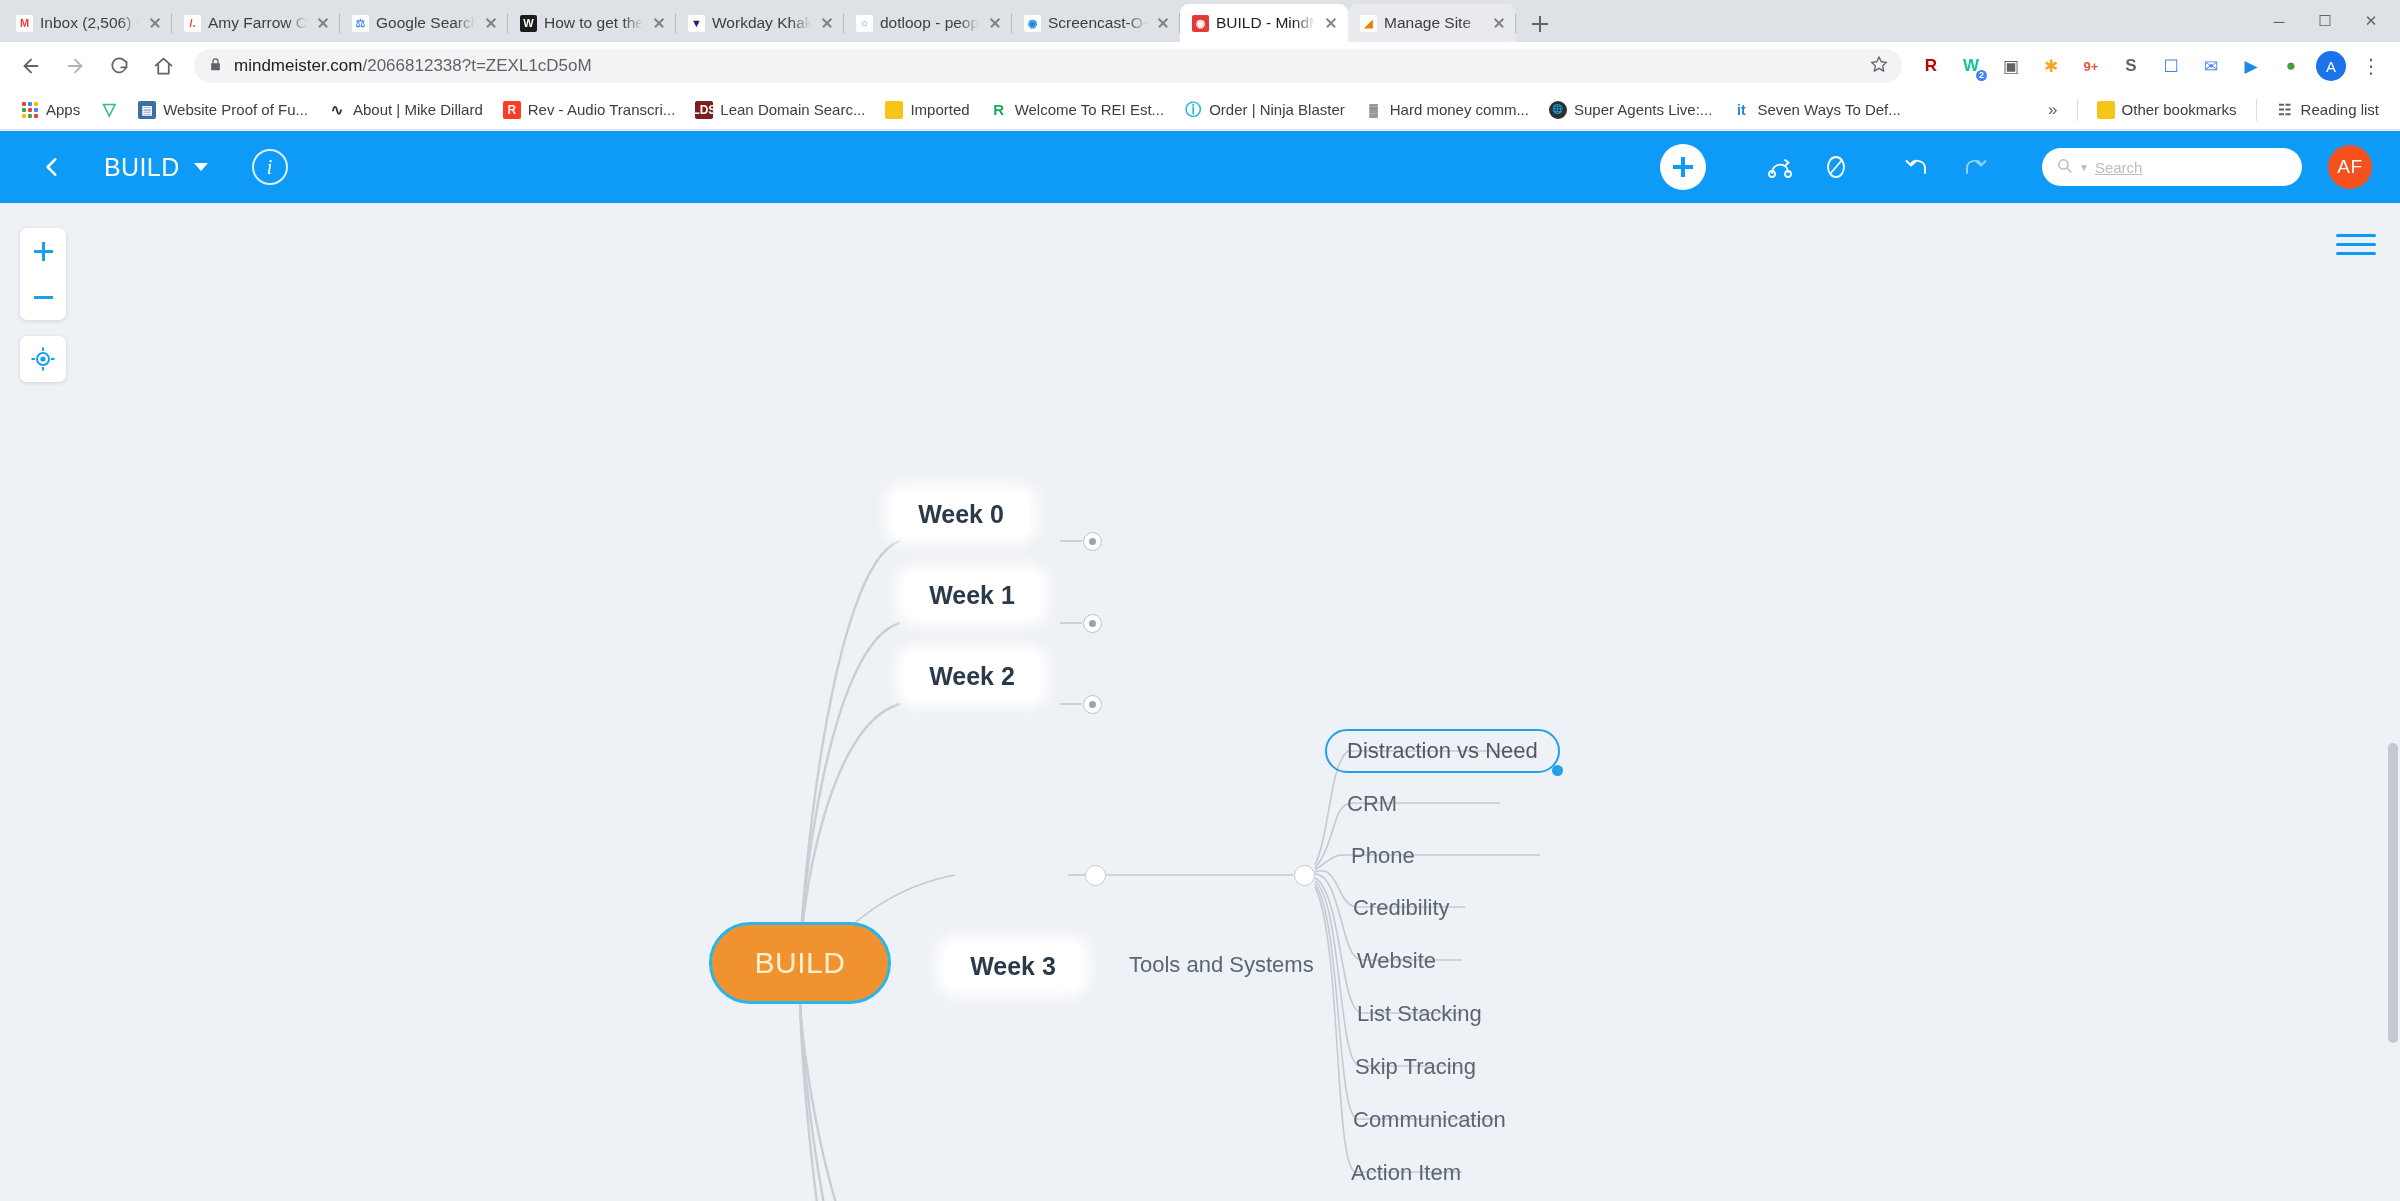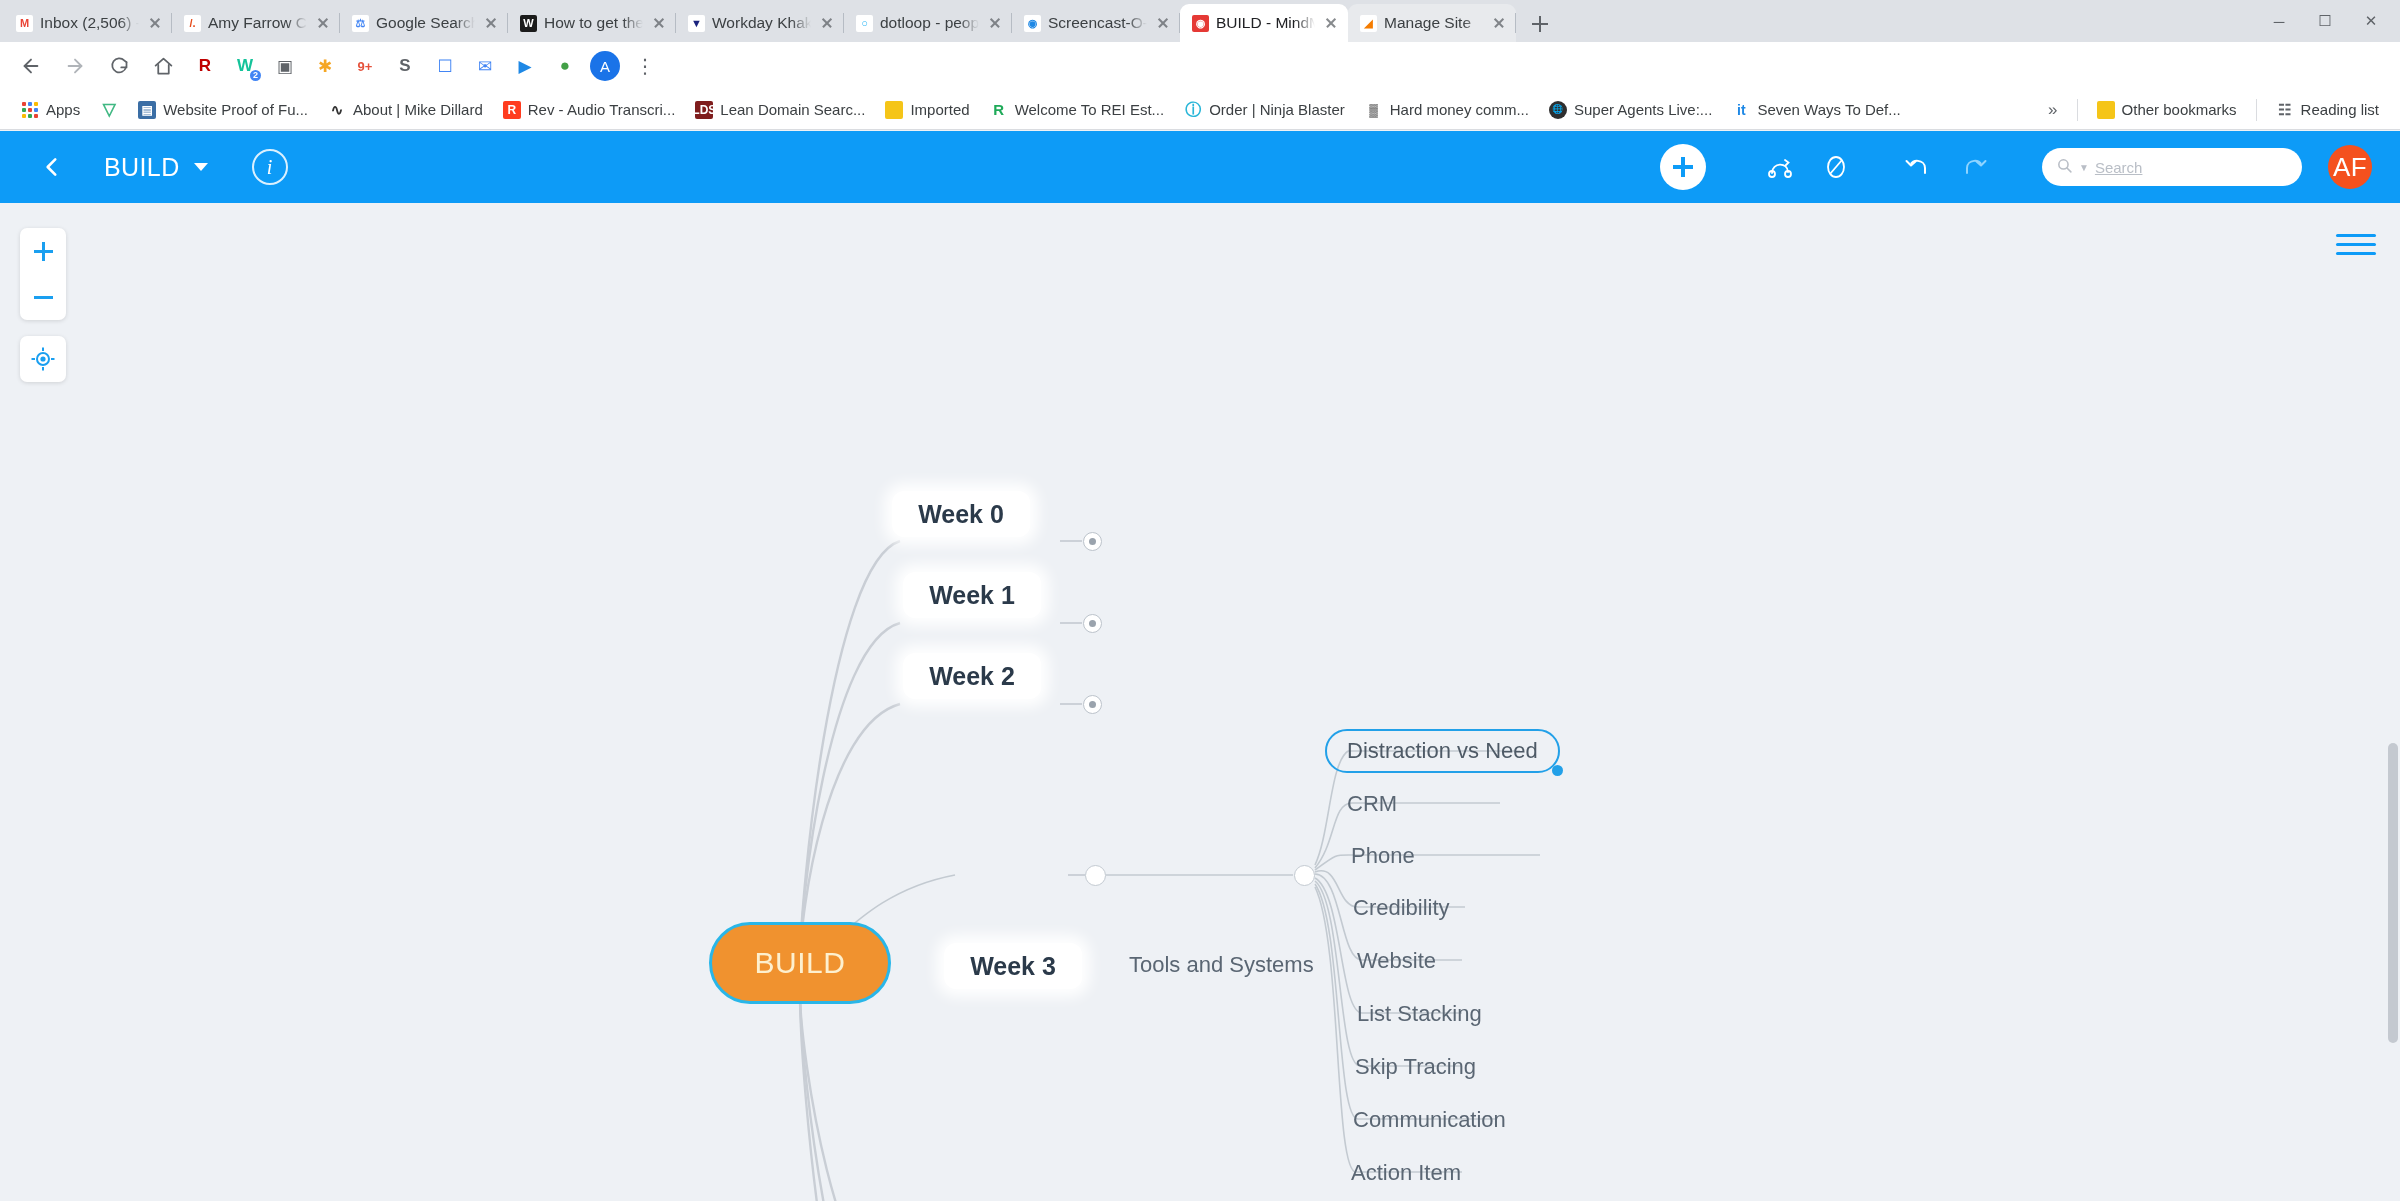--- a/index.html
+++ b/index.html
@@ -305,21 +305,21 @@
     gap: 6px;
     padding: 0 14px;
     margin: 0 26px 0 40px;
   }
   .mm-search-ph { color: #b9bec6; font-size: 15px; text-decoration: underline; }
   .mm-avatar {
     width: 44px; height: 44px;
     border-radius: 50%;
     background: #f4511e;
     color: #fff;
-    font-size: 26px;
+    font-size: 19px;
     display: flex; align-items: center; justify-content: center;
     letter-spacing: .5px;
   }
 
   
   .mm-canvas {
     position: absolute;
     left: 0; top: 72px;
     width: 2400px;
     height: 998px;
@@ -528,20 +528,33 @@
           <path d="M19.4 13a8 8 0 1 1-2-7.9L20 7"></path>
         </svg>
     </div>
     <div class="nav-btn">
       <svg width="21" height="21" viewBox="0 0 24 24" fill="none" stroke="#5f6368" stroke-width="2" stroke-linecap="round" stroke-linejoin="round">
           <path d="M3 11l9-8 9 8"></path>
           <path d="M6 10v10h12V10"></path>
         </svg>
     </div>
 
+    <div class="omnibox">
+      <span>
+        <svg width="15" height="15" viewBox="0 0 24 24" fill="#5f6368">
+            <path d="M12 2a5 5 0 0 0-5 5v3H6a1 1 0 0 0-1 1v9a1 1 0 0 0 1 1h12a1 1 0 0 0 1-1v-9a1 1 0 0 0-1-1h-1V7a5 5 0 0 0-5-5zm0 2a3 3 0 0 1 3 3v3H9V7a3 3 0 0 1 3-3z"></path>
+          </svg>
+      </span>
+      <span class="omnibox-url"><span>mindmeister.com</span><span class="dim">/2066812338?t=ZEXL1cD5oM</span></span>
+      <span>
+        <svg width="18" height="18" viewBox="0 0 24 24" fill="none" stroke="#5f6368" stroke-width="1.8" stroke-linejoin="round">
+            <polygon points="12 2.6 15 9 22 9.8 16.9 14.5 18.3 21.4 12 17.9 5.7 21.4 7.1 14.5 2 9.8 9 9"></polygon>
+          </svg>
+      </span>
+    </div>
 
     <div class="tb-icons">
       <div class="tb-ico" style="color:#bf0000;font-weight:bold">R</div>
       <div class="tb-ico" style="color:#15c39a;font-weight:bold">W<span class="ext-badge">2</span></div>
       <div class="tb-ico">▣</div>
       <div class="tb-ico" style="color:#f5a623">✱</div>
       <div class="tb-ico" style="color:#e5523c;font-size:13px;font-weight:bold">9+</div>
       <div class="tb-ico" style="font-weight:bold">S</div>
       <div class="tb-ico" style="color:#4285f4">☐</div>
       <div class="tb-ico" style="color:#4285f4">✉</div>

